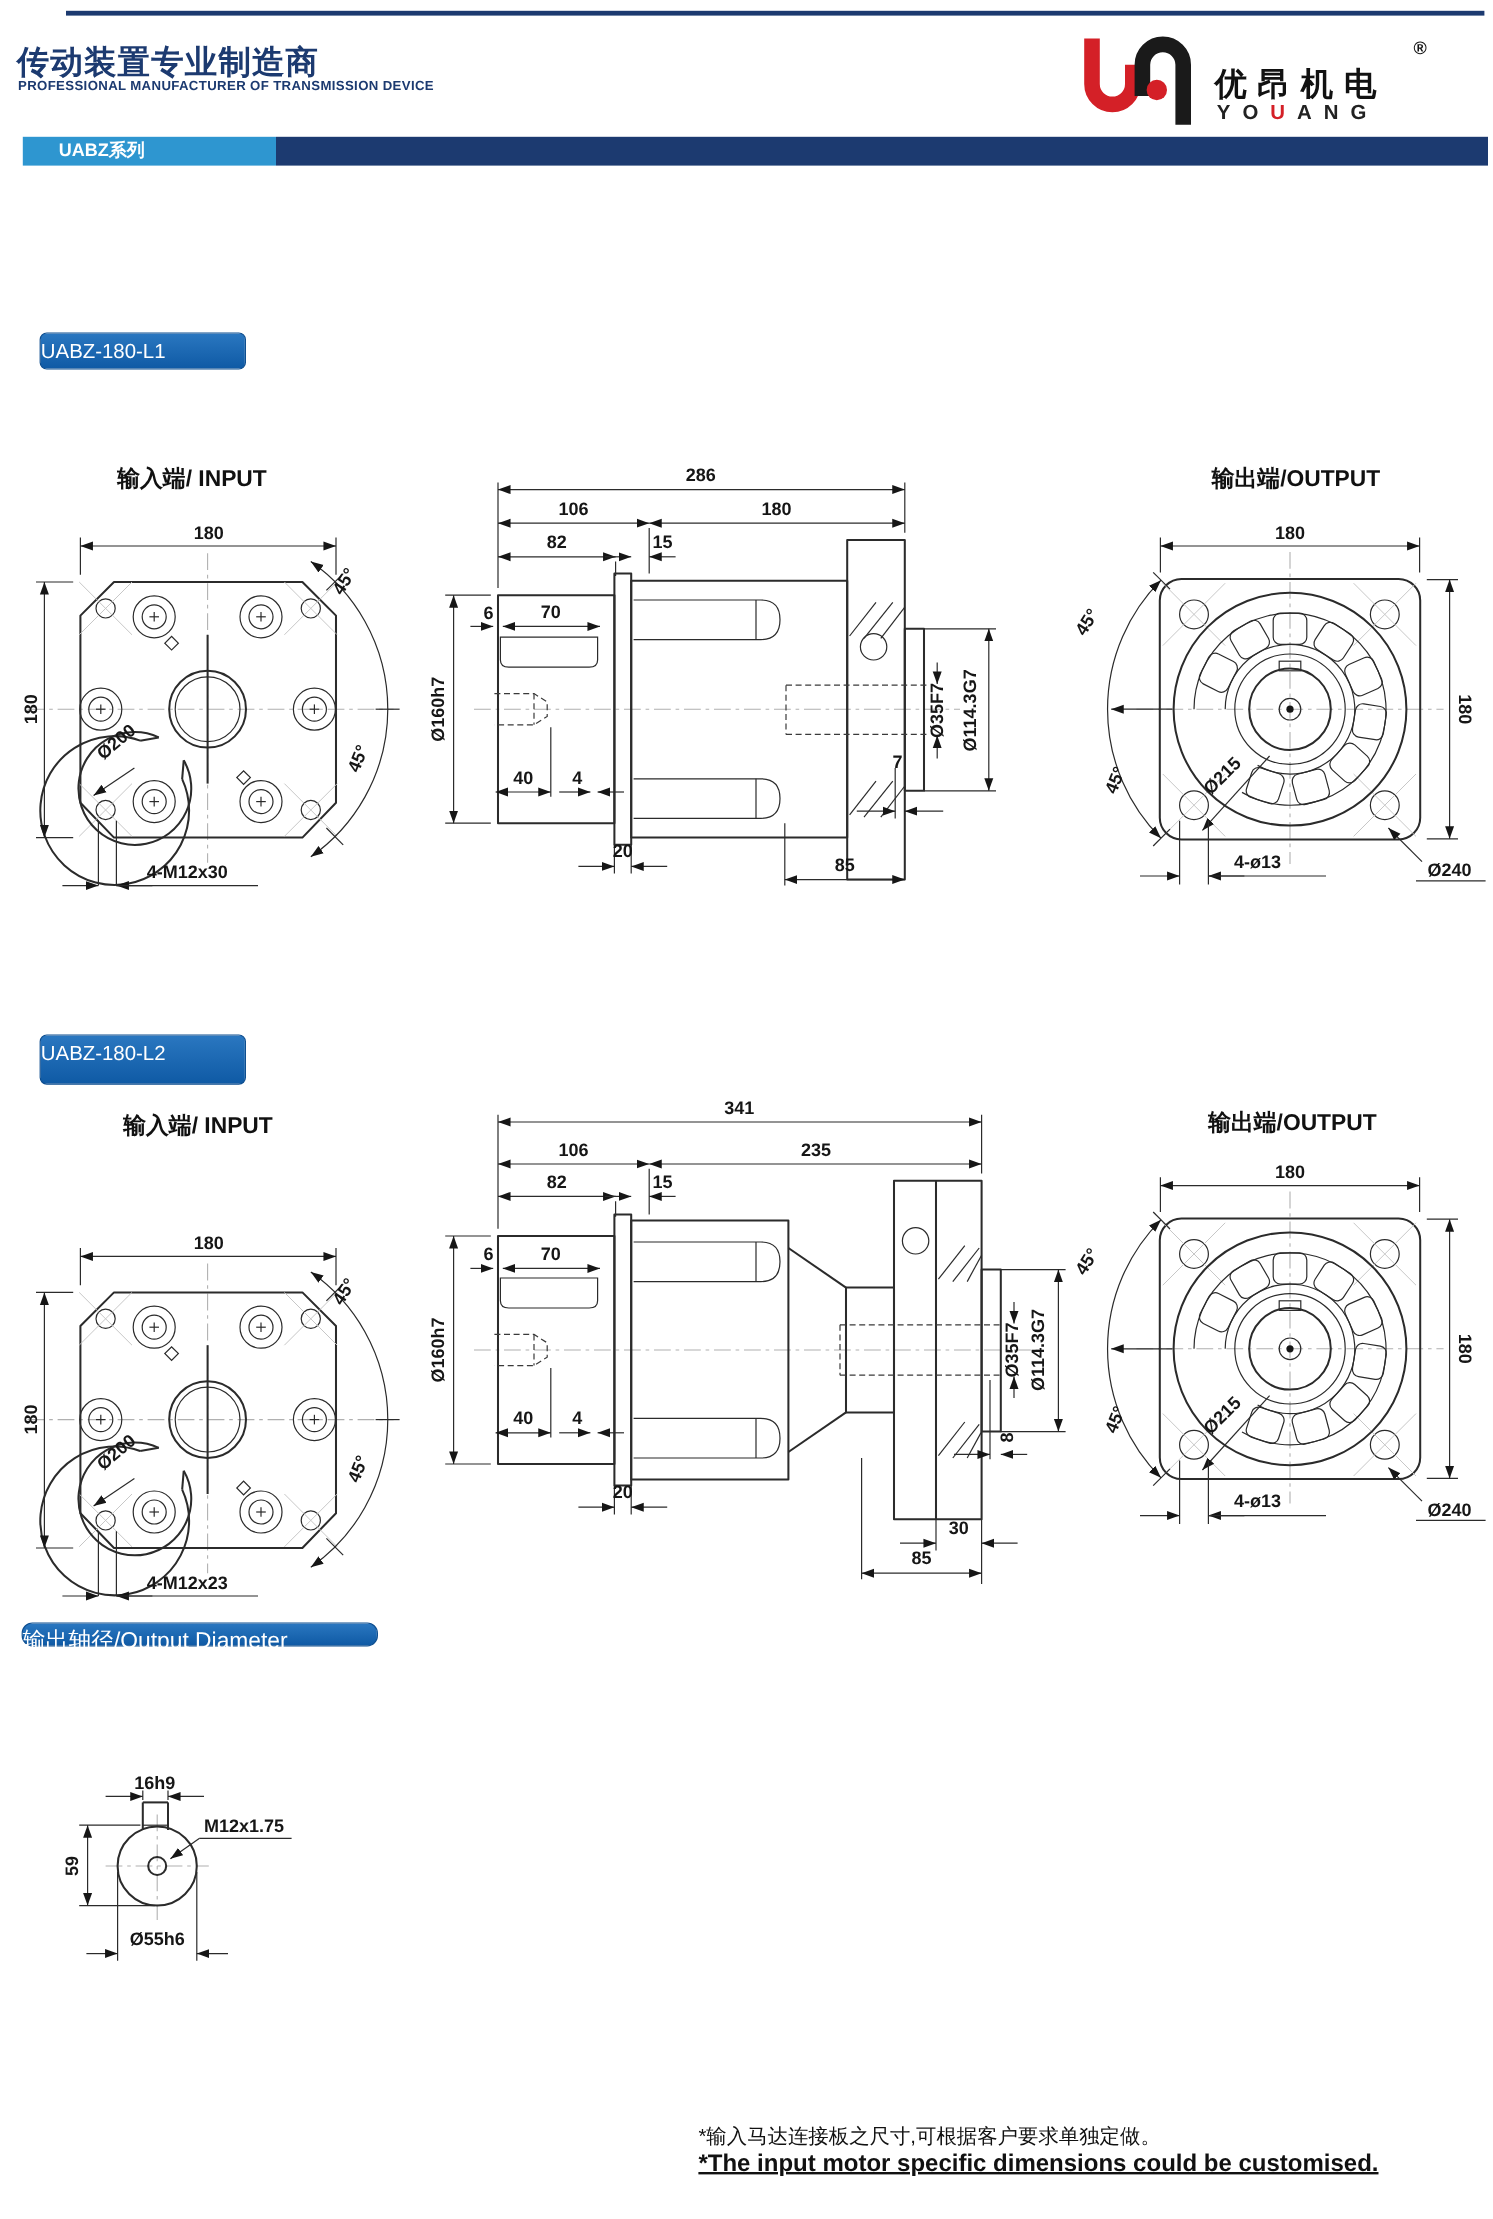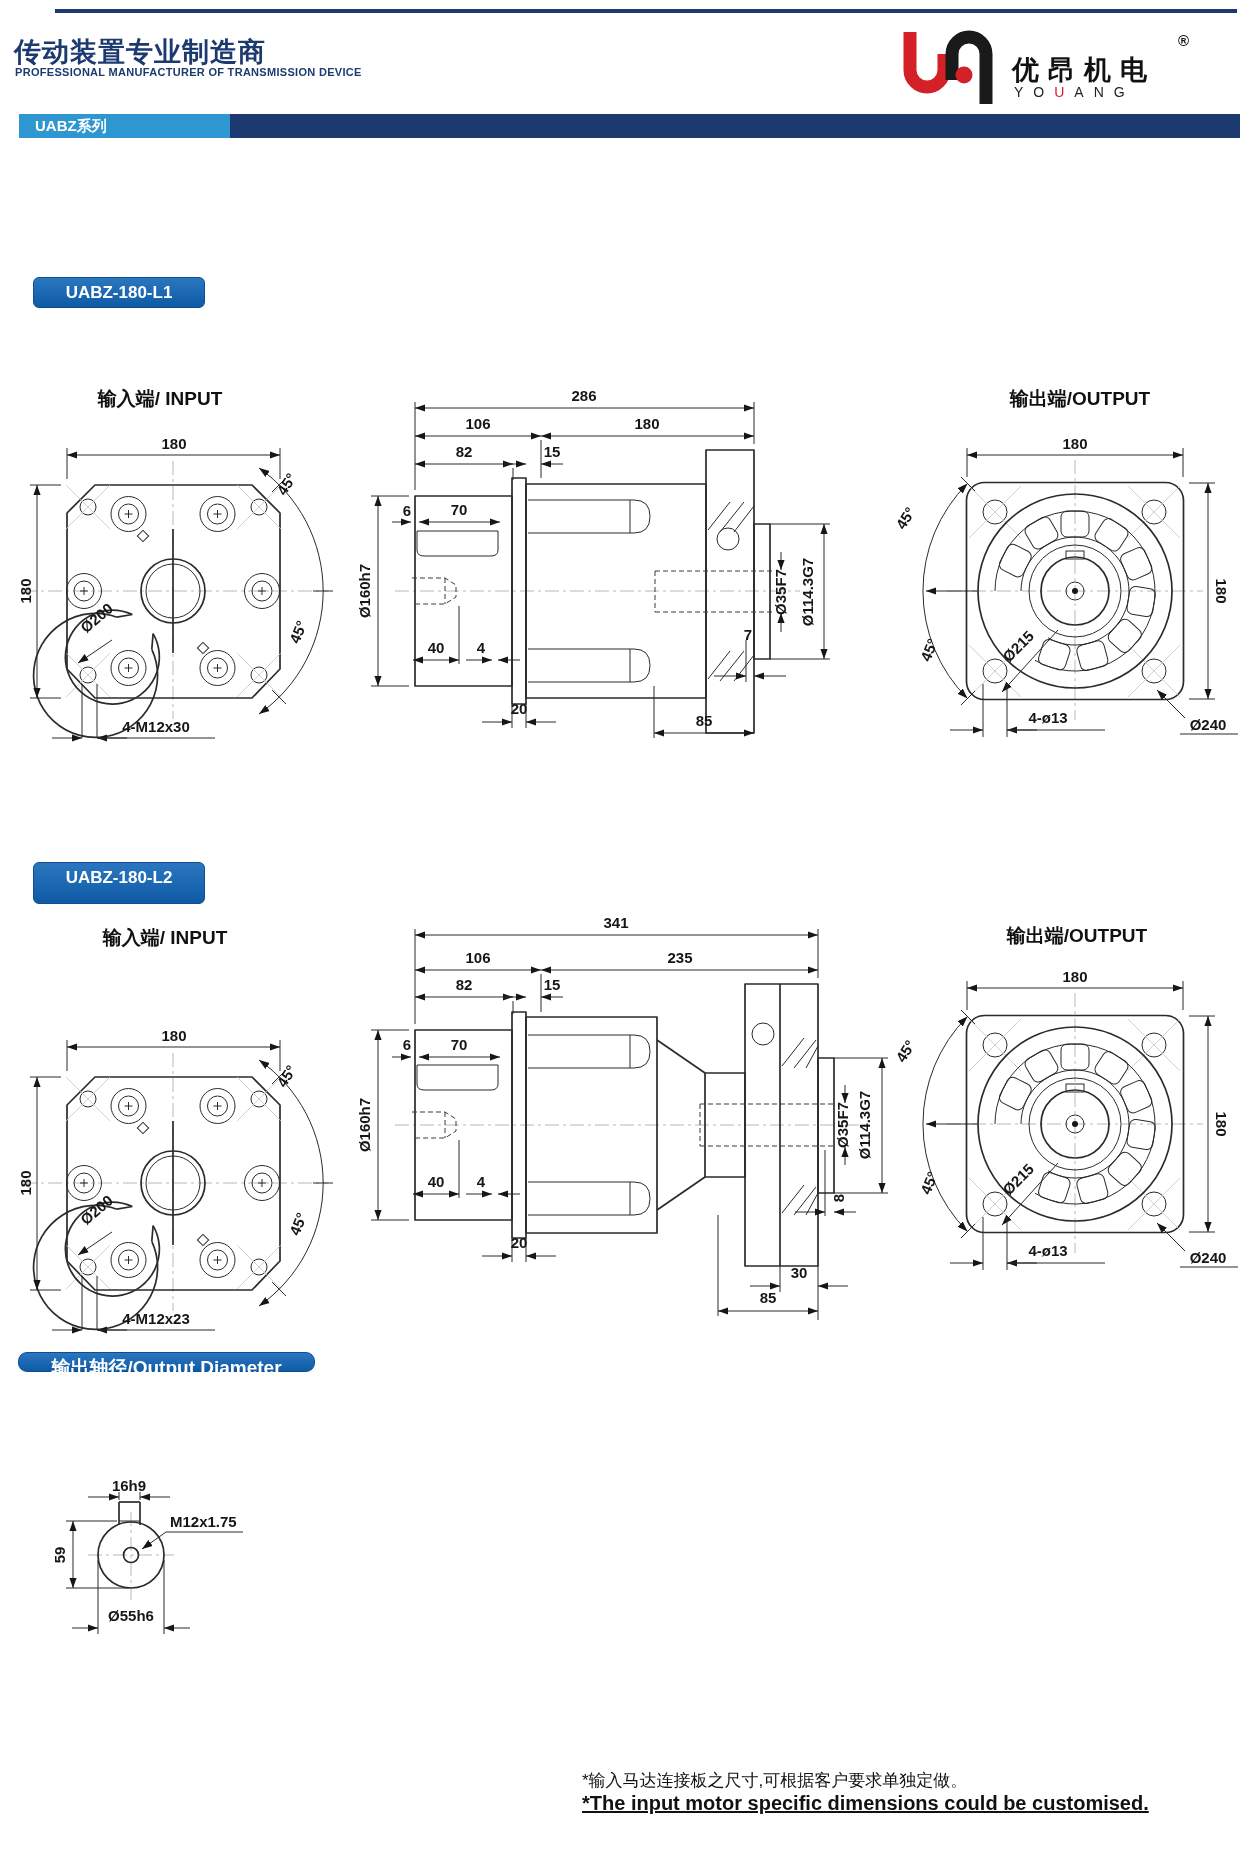--- a/index.html
+++ b/index.html
@@ -3,31 +3,31 @@
 <meta charset="utf-8">
 <style>
   html,body{margin:0;padding:0;background:#fff;}
   .page{position:relative;width:1244px;height:1849px;background:#ffffff;overflow:hidden;
         font-family:"Liberation Sans",sans-serif;}
   
   .toprule{position:absolute;left:55px;top:9px;width:1182px;height:4px;background:#1c3a70;}
   .co-zh{position:absolute;left:14px;top:34px;font-size:27px;font-weight:bold;color:#1c3a70;letter-spacing:1px;}
   .co-en{position:absolute;left:15px;top:66px;font-size:11px;font-weight:bold;color:#1c3a70;letter-spacing:0.3px;}
   .band-light{position:absolute;left:19px;top:114px;width:211px;height:24px;background:#2e96d0;
-              color:#fff;font-size:15px;font-weight:bold;line-height:24px;padding-left:16px;box-sizing:border-box;}
+              color:#fff;font-size:15px;font-weight:bold;line-height:24px;padding-left:30px;box-sizing:border-box;}
   .band-dark{position:absolute;left:230px;top:114px;width:1010px;height:24px;background:#1c3a70;}
   .logo{position:absolute;left:900px;top:26px;width:330px;height:82px;}
   .logo-mark{position:absolute;left:0;top:2px;}
   .logo-zh{position:absolute;left:112px;top:26px;font-size:27px;font-weight:bold;color:#111;letter-spacing:9px;white-space:nowrap;}
   .logo-r{position:absolute;left:278px;top:6px;font-size:15px;color:#111;font-weight:bold;}
-  .logo-en{position:absolute;left:114px;top:58px;font-size:14px;color:#222;letter-spacing:10px;font-weight:normal;white-space:nowrap;}
+  .logo-en{position:absolute;left:114px;top:58px;font-size:17px;color:#222;letter-spacing:10px;font-weight:bold;white-space:nowrap;}
   .logo-en .u{color:#d42027;}
   
   .title{position:absolute;left:14px;top:204px;font-size:29px;font-weight:bold;color:#1d65b0;letter-spacing:0.5px;}
-  .badge{position:absolute;color:#fff;font-weight:bold;text-align:center;
+  .badge{position:absolute;color:#fff;font-weight:normal;text-align:left;
          background:linear-gradient(#2a77c0,#0f5aa5);border-radius:6px;border:1px solid #0d4e90;box-sizing:border-box;}
   .badge.l1{left:33px;top:277px;width:172px;height:31px;font-size:17px;line-height:29px;}
   .badge.l2{left:33px;top:862px;width:172px;height:42px;font-size:17px;line-height:29px;}
   .badge.shaft{left:18px;top:1352px;width:297px;height:20px;font-size:19px;line-height:30px;border-radius:9px;}
   
   .notes{position:absolute;left:582px;top:1770px;color:#111;}
   .notes .zh{font-size:17px;font-weight:normal;line-height:22px;}
   .notes .en{font-size:20px;font-weight:bold;line-height:22px;text-decoration:underline;}
   
   svg.drawings{position:absolute;left:0;top:0;}

